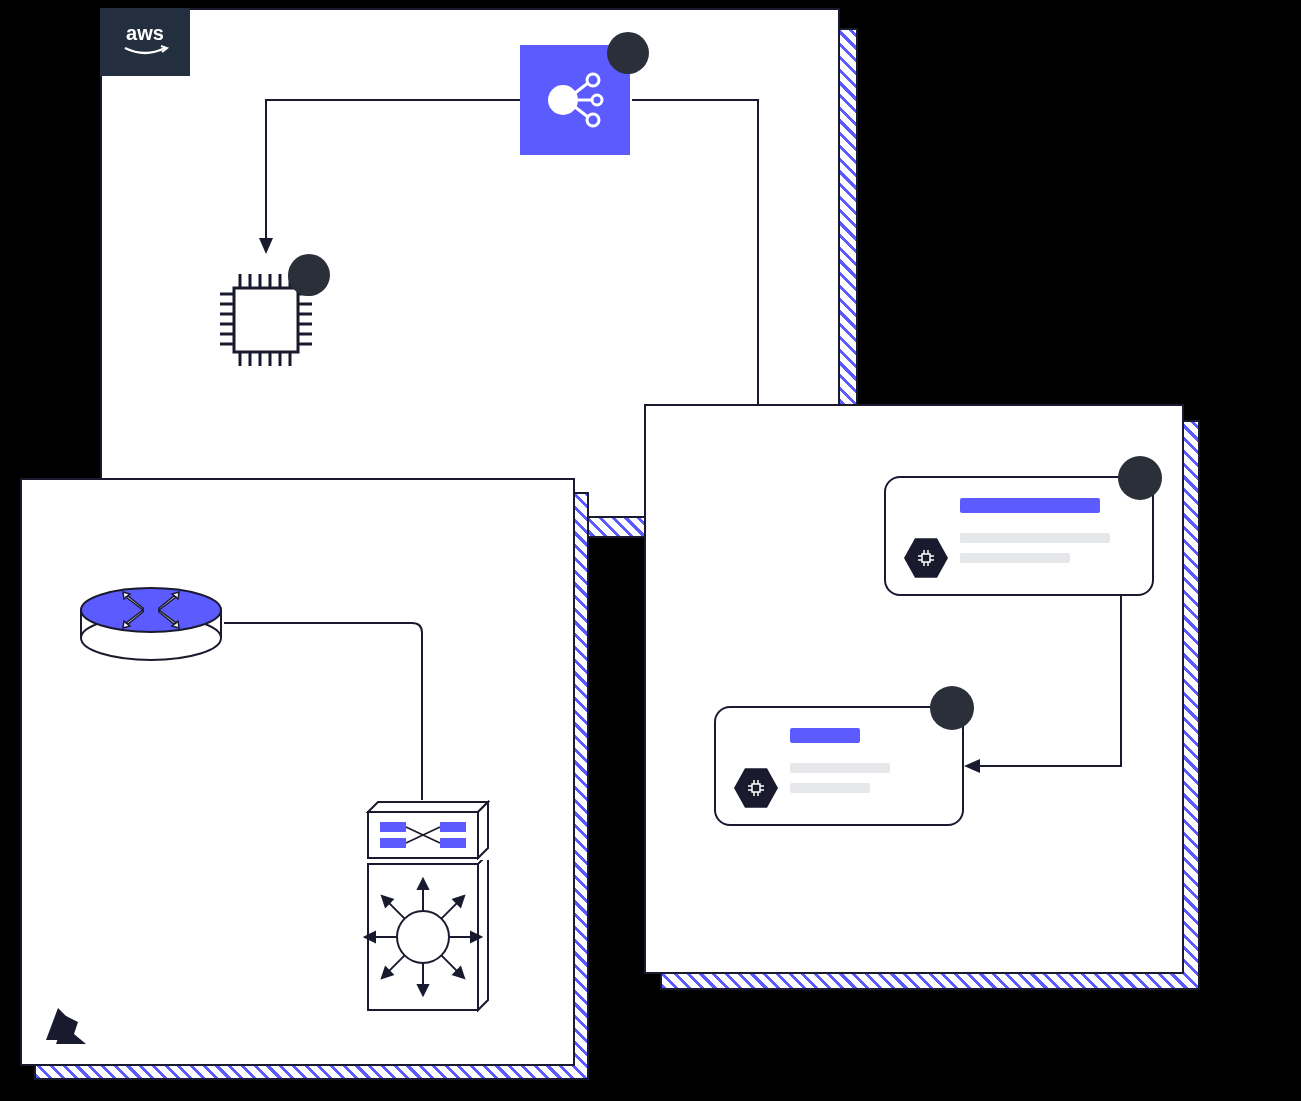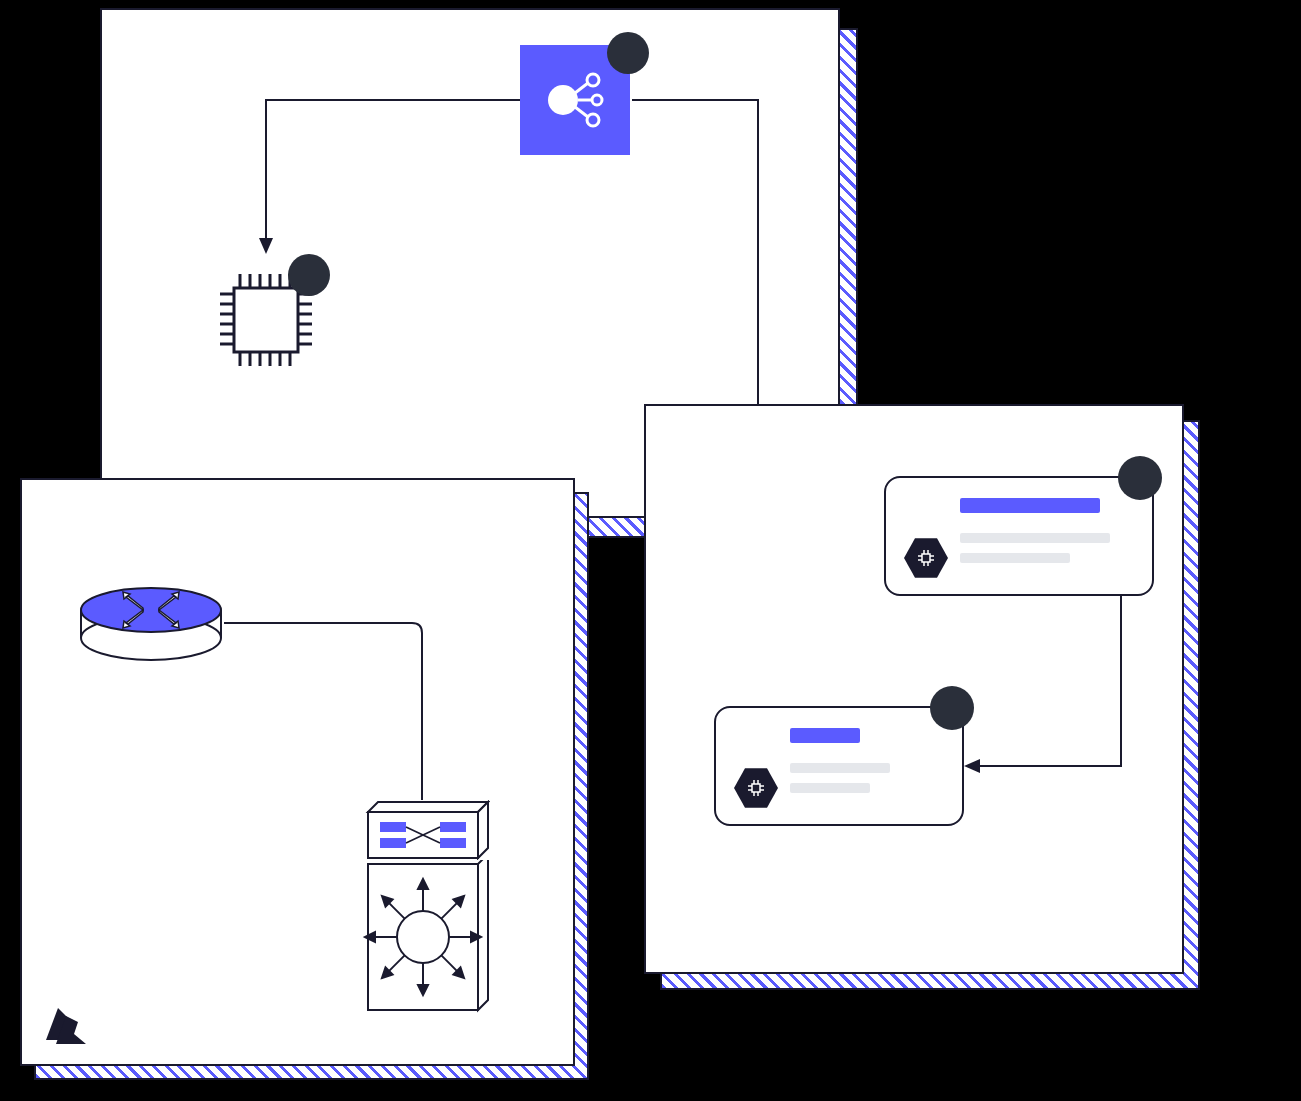--- a/index.html
+++ b/index.html
@@ -98,20 +98,27 @@
     position: absolute;
   }
   svg { display: block; }
 </style>
 </head>
 <body>
 
 <div class="hatch-shadow" style="left:118px; top:28px; width:740px; height:510px;"></div>
 
 <div class="panel" style="left:100px; top:8px; width:740px; height:510px;">
+  <div class="aws-badge">
+    <svg width="60" height="40" viewBox="0 0 60 40">
+      <text x="30" y="18" text-anchor="middle" fill="#fff" font-size="20" font-weight="bold" font-family="Arial">aws</text>
+      <path d="M10 26 Q30 36 50 26" stroke="#fff" stroke-width="2.5" fill="none"></path>
+      <path d="M46 24 L52 26 L47 30" stroke="#fff" stroke-width="2" fill="none"></path>
+    </svg>
+  </div>
 
   <svg width="740" height="510" style="position:absolute;left:0;top:0;">
 
     <path d="M 418 90 L 164 90 L 164 232" stroke="#1a1a2e" stroke-width="2" fill="none"></path>
     <polygon points="164,244 157,228 171,228" fill="#1a1a2e"></polygon>
 
     <path d="M 530 90 L 656 90 L 656 488" stroke="#1a1a2e" stroke-width="2" fill="none"></path>
     <polygon points="656,500 649,484 663,484" fill="#1a1a2e"></polygon>
   </svg>
 

